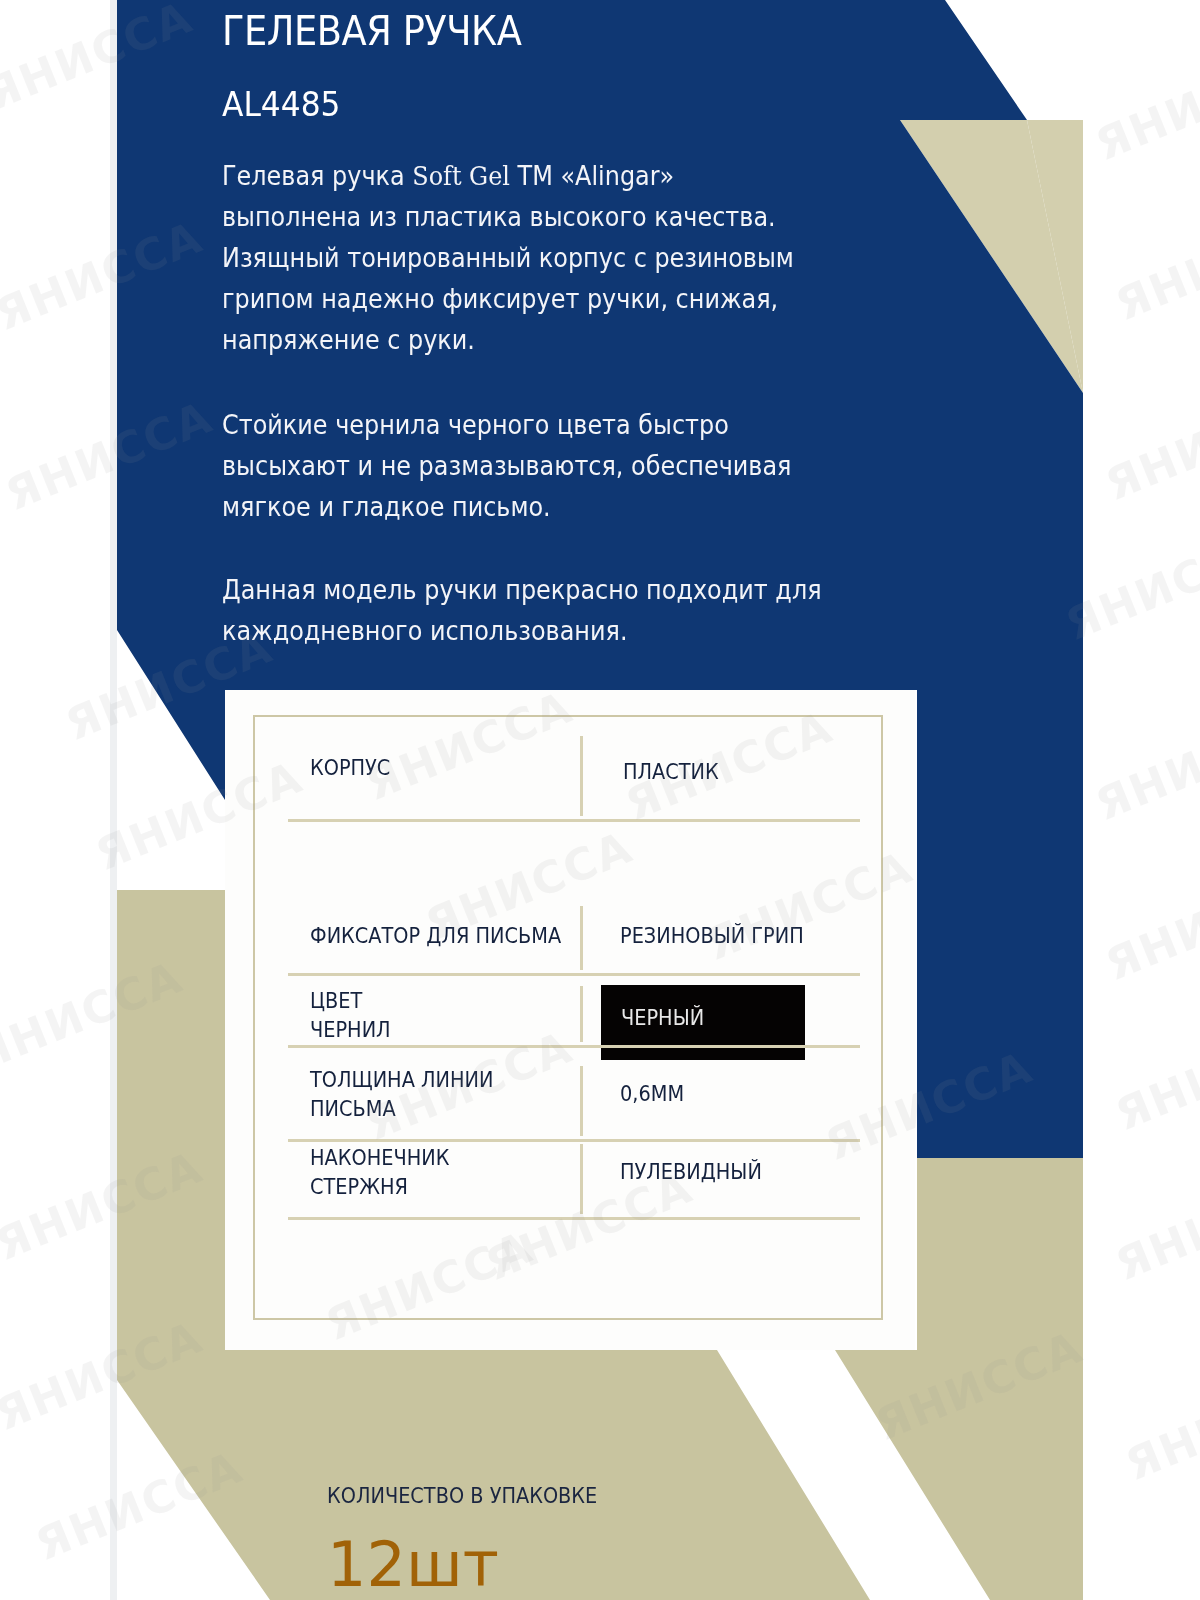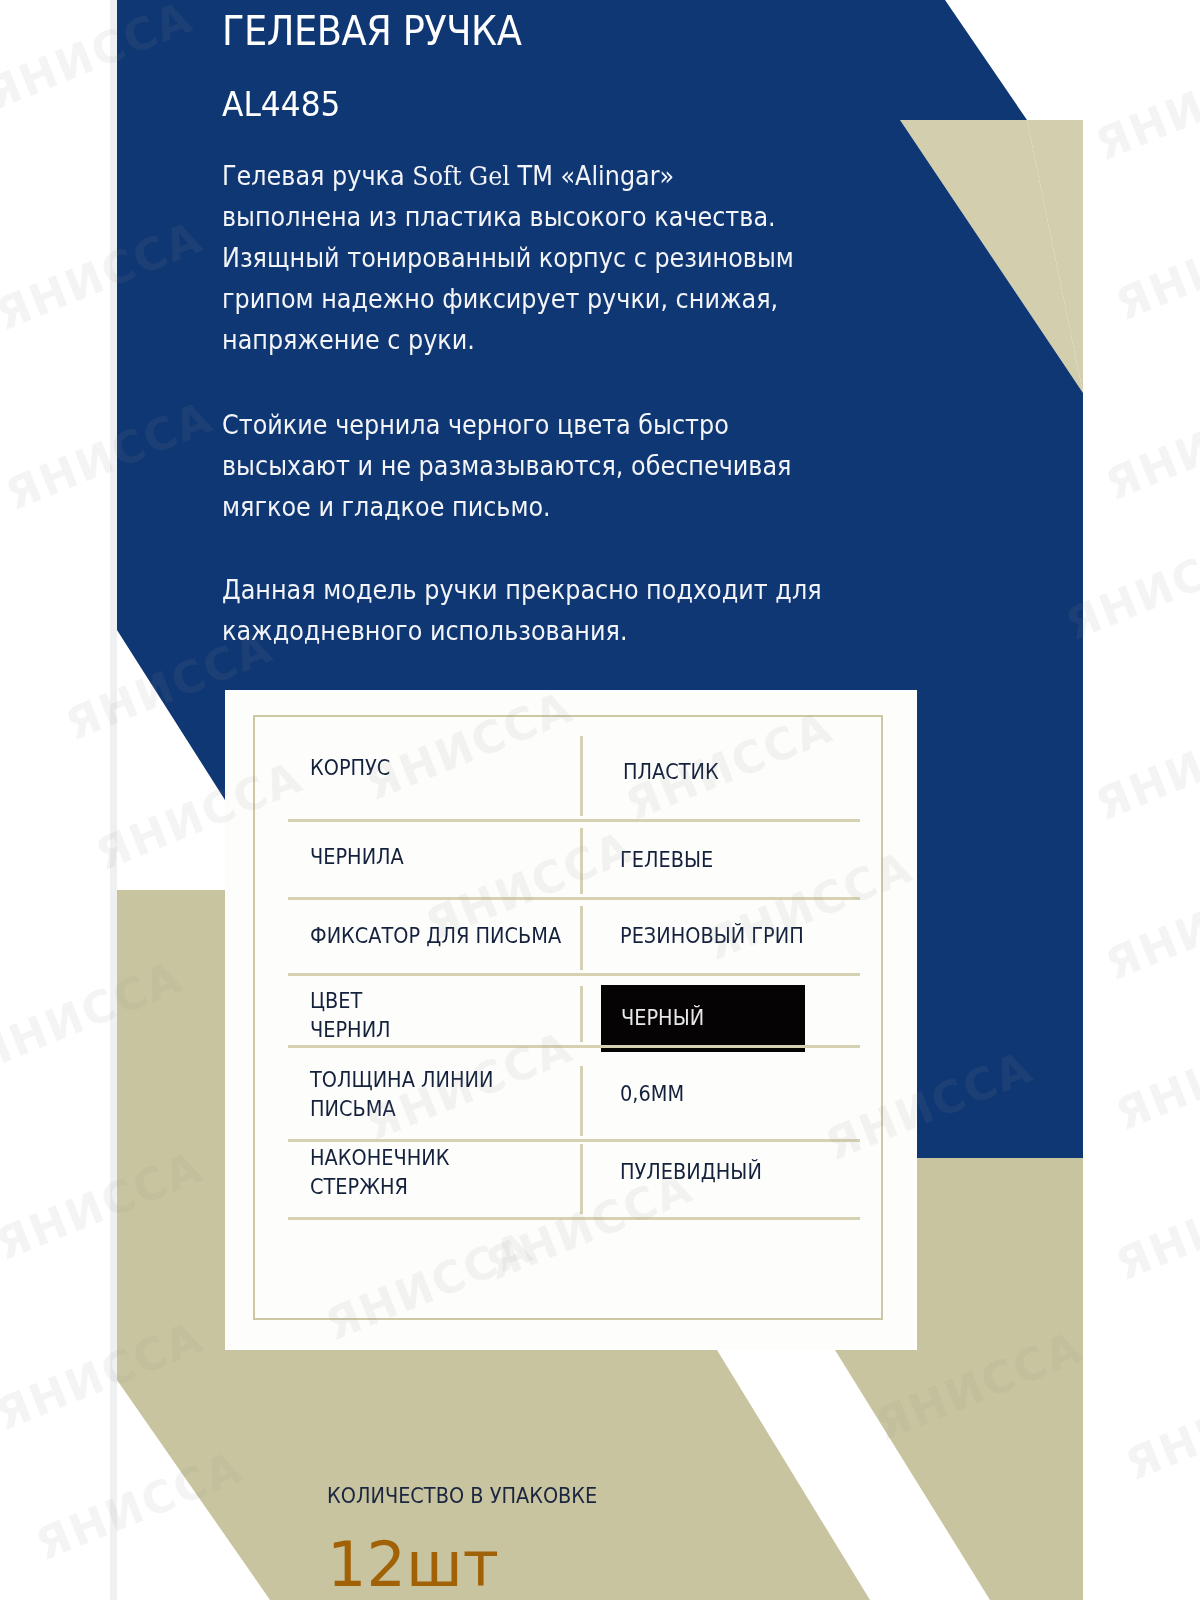--- a/index.html
+++ b/index.html
@@ -128,21 +128,21 @@
       left: 335px;
       line-height: 29px;
       transform: scaleX(0.92);
       transform-origin: left center;
       white-space: nowrap;
     }
     .val.black-chip {
       background: #050303;
       color: #e8e8e8;
       left: 313px;
-      padding: 0 0 0 20px;
+      padding: 0 0 8px 20px;
       width: 184px;
       height: 67px;
       line-height: 67px;
       transform: none;
     }
     .val.black-chip span {
       display: inline-block;
       transform: scaleX(0.92);
       transform-origin: left center;
     }
@@ -236,26 +236,20 @@
   <div class="spec-frame"></div>
   <div class="spec-table">
 
     <div class="row" style="top:40px;height:92px">
       <div class="vline"></div>
       <div class="key" style="top:24px">КОРПУС</div>
       <div class="val" style="top:28px;left:335px">ПЛАСТИК</div>
       <div class="divider"></div>
     </div>
 
-    <div class="row" style="top:132px;height:78px">
-      <div class="vline"></div>
-      <div class="key" style="top:21px">ЧЕРНИЛА</div>
-      <div class="val" style="top:24px;left:332px">ГЕЛЕВЫЕ</div>
-      <div class="divider"></div>
-    </div>
 
     <div class="row" style="top:210px;height:76px">
       <div class="vline"></div>
       <div class="key" style="top:22px">ФИКСАТОР ДЛЯ ПИСЬМА</div>
       <div class="val" style="top:22px;left:332px">РЕЗИНОВЫЙ ГРИП</div>
       <div class="divider"></div>
     </div>
 
     <div class="row" style="top:290px;height:68px">
       <div class="vline"></div>

